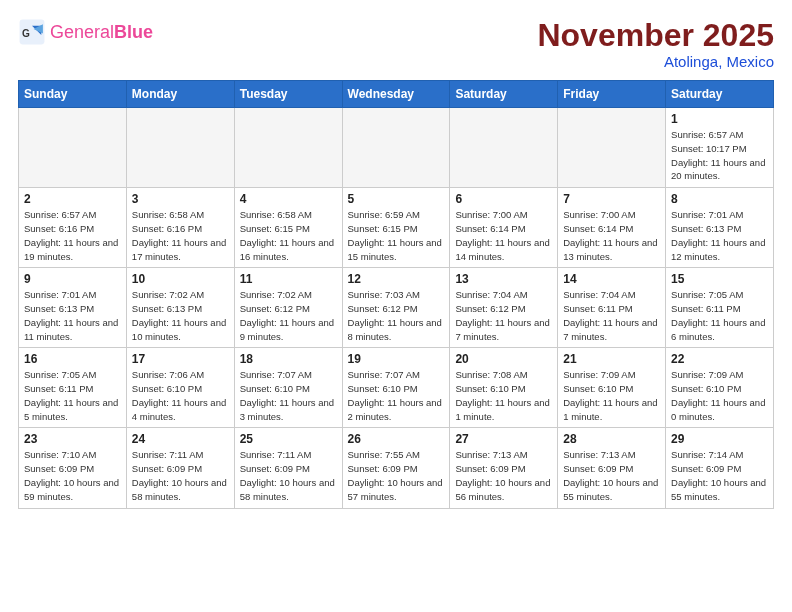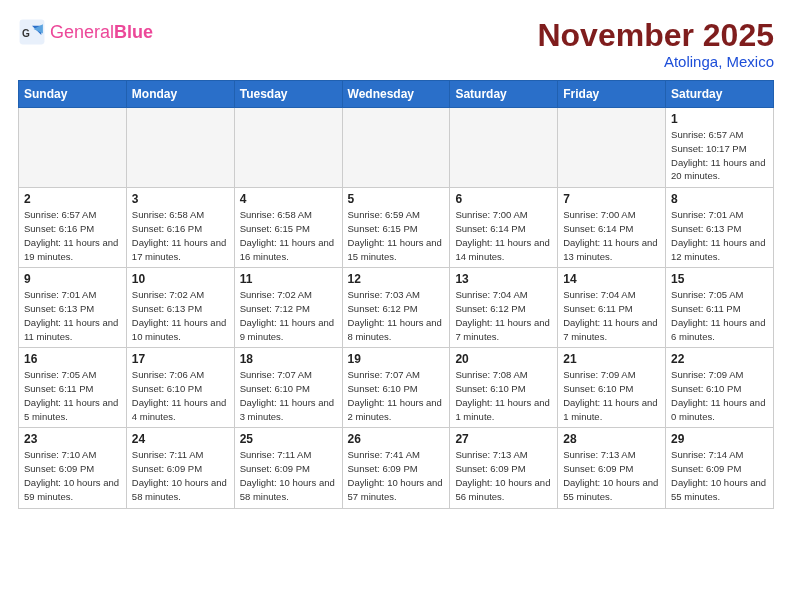--- a/index.html
+++ b/index.html
@@ -207,21 +207,21 @@
           <td>
             <span class="day-number">10</span>
             <div class="day-info">Sunrise: 7:02 AM
 Sunset: 6:13 PM
 Daylight: 11 hours
 and 10 minutes.</div>
           </td>
           <td>
             <span class="day-number">11</span>
             <div class="day-info">Sunrise: 7:02 AM
-Sunset: 7:12 PM
+Sunset: 6:12 PM
 Daylight: 11 hours
 and 9 minutes.</div>
           </td>
           <td>
             <span class="day-number">12</span>
             <div class="day-info">Sunrise: 7:03 AM
 Sunset: 6:12 PM
 Daylight: 11 hours
 and 8 minutes.</div>
           </td>
@@ -315,21 +315,21 @@
           </td>
           <td>
             <span class="day-number">25</span>
             <div class="day-info">Sunrise: 7:11 AM
 Sunset: 6:09 PM
 Daylight: 10 hours
 and 58 minutes.</div>
           </td>
           <td>
             <span class="day-number">26</span>
-            <div class="day-info">Sunrise: 7:41 AM
+            <div class="day-info">Sunrise: 7:55 AM
 Sunset: 6:09 PM
 Daylight: 10 hours
 and 57 minutes.</div>
           </td>
           <td>
             <span class="day-number">27</span>
             <div class="day-info">Sunrise: 7:13 AM
 Sunset: 6:09 PM
 Daylight: 10 hours
 and 56 minutes.</div>

